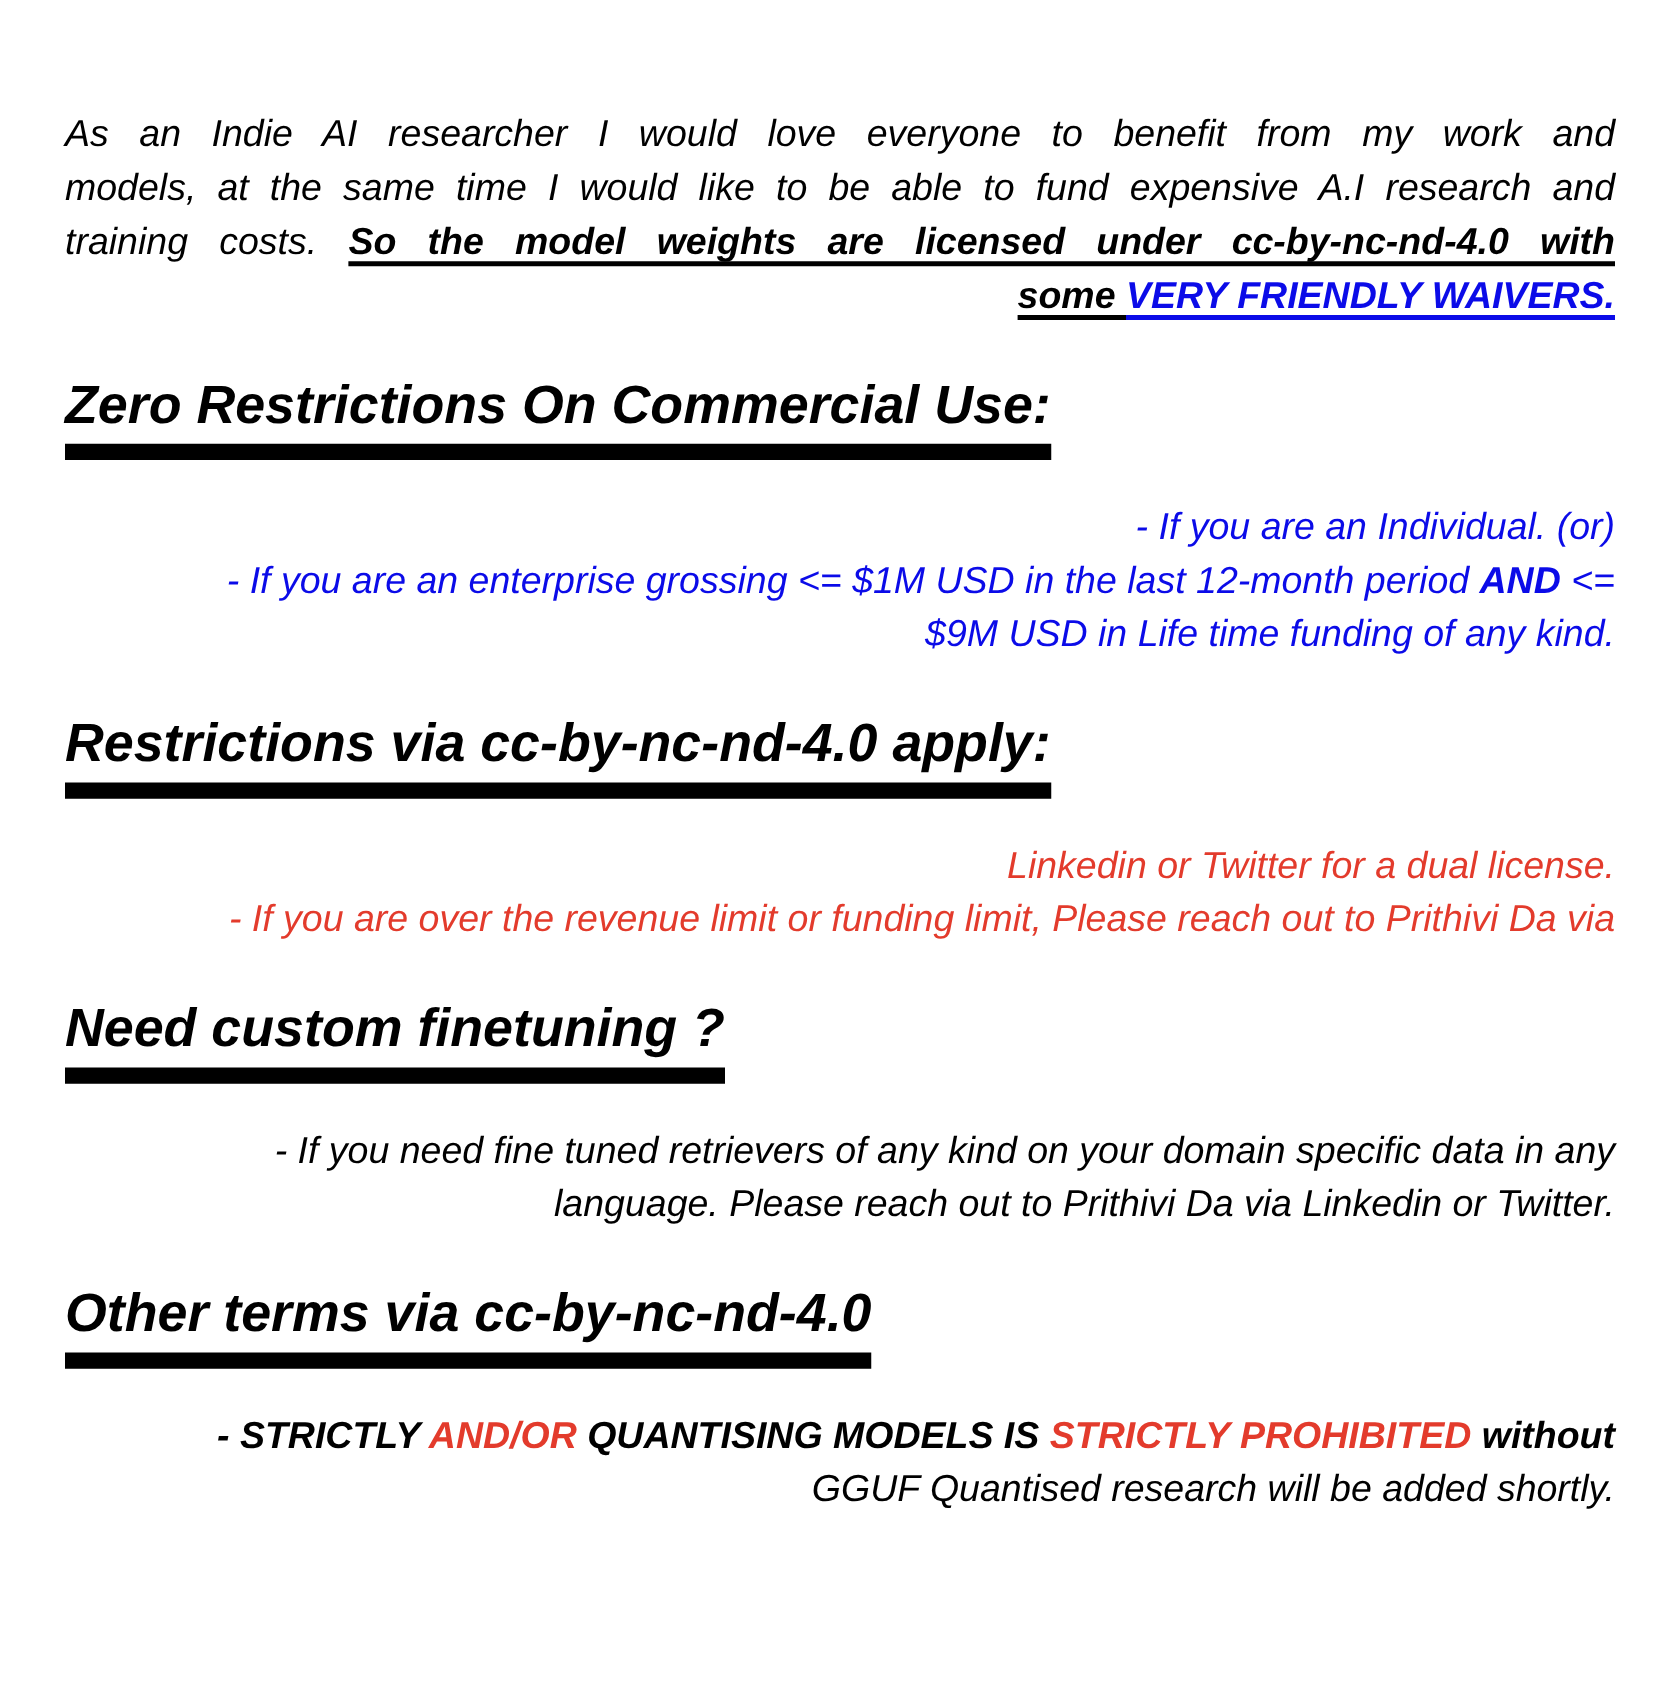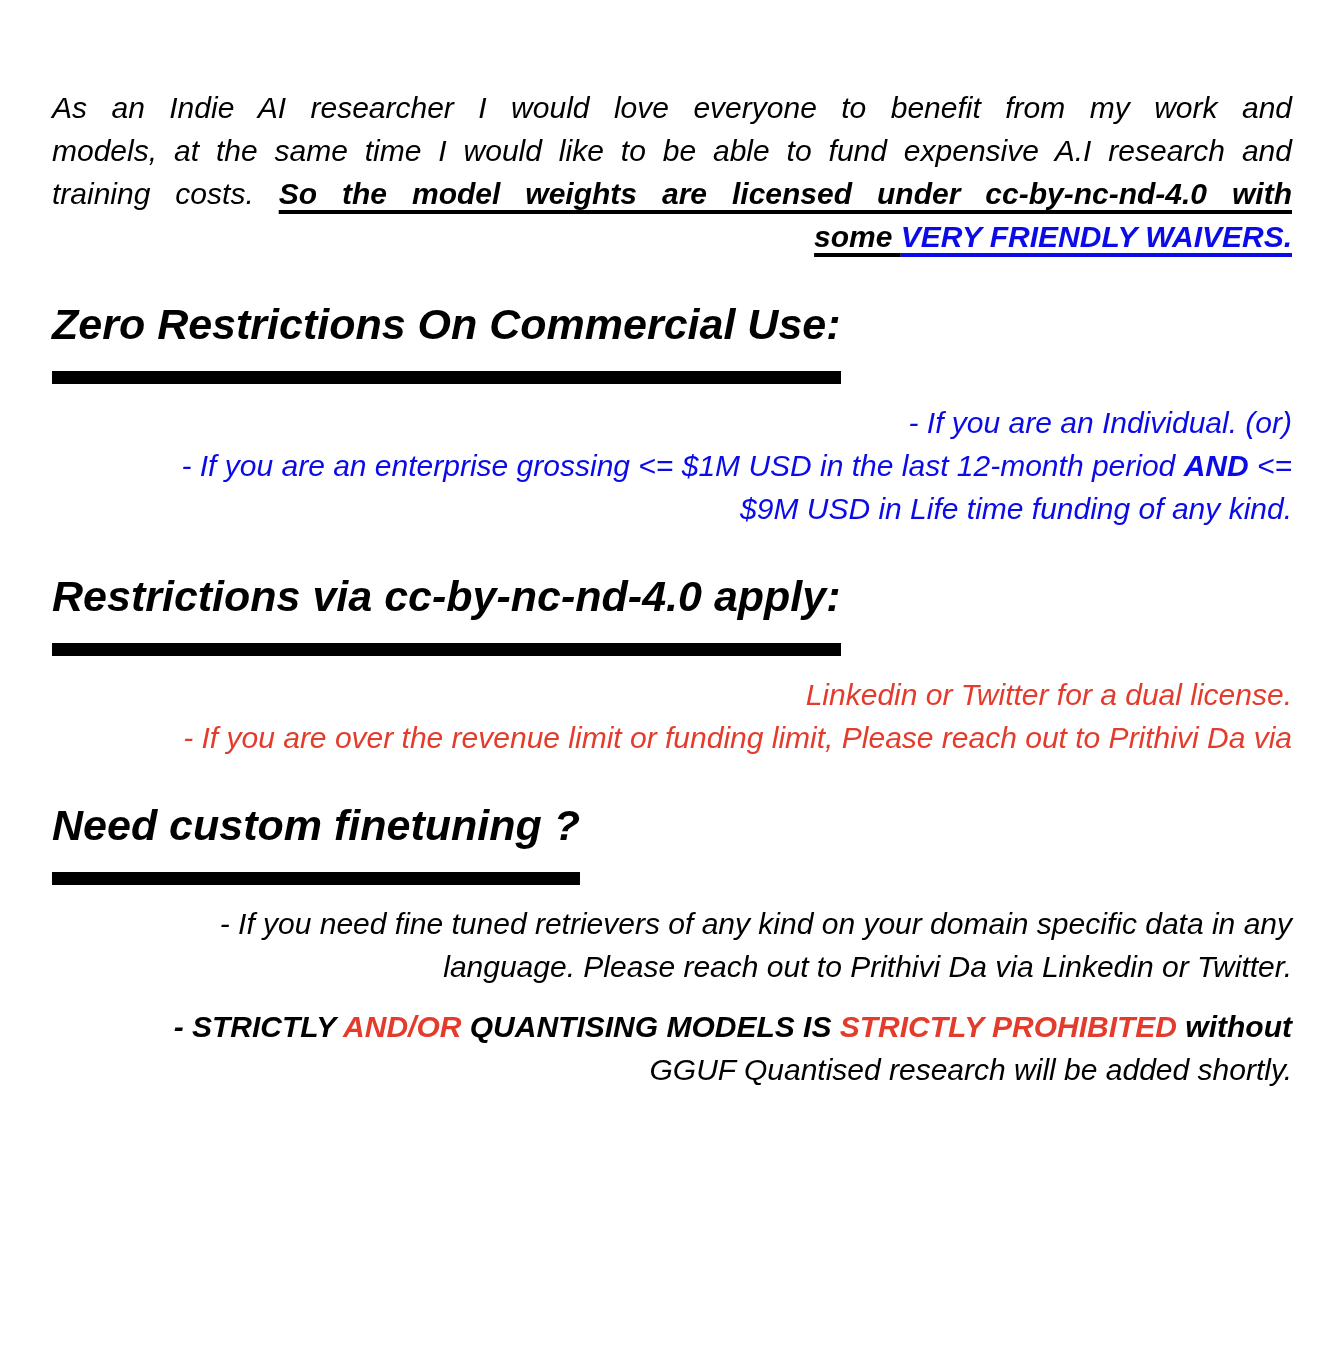--- a/index.html
+++ b/index.html
@@ -5,21 +5,21 @@
   * { margin: 0; padding: 0; box-sizing: border-box; font-style: italic; }
   html, body { background: var(--bg, #fff); }
   body {
     width: 1340px;
     min-height: 1360px;
     font-family: "Liberation Sans", "DejaVu Sans", sans-serif;
     color: var(--ink, #000);
   }
   .page { padding: 86px 48px 40px 52px; }
 
-  .para { font-size: 30px; line-height: 43px; margin: 17px 0 0; }
+  .para { font-size: 30px; line-height: 43px; margin: 32px 0 0; }
   .intro { margin: 0 0 27px; }
 
   .line  { white-space: nowrap; text-align: right; }
   .jline { text-align: justify; text-align-last: justify; }
 
   .b { font-weight: 700; }
   .u {
     text-decoration: underline;
     text-decoration-thickness: 4px;
     text-underline-offset: 6px;
@@ -37,21 +37,21 @@
   .sec-heading {
     font-size: 43px;
     line-height: 49px;
     font-weight: 700;
     margin: 42px 0 0;
     color: var(--ink, #000);
   }
   .sec-heading .hu {
     display: inline-block;
     border-bottom: 13px solid var(--ink, #000);
-    padding-bottom: 22px;
+    padding-bottom: 6px;
   }
 
   .blue { color: var(--blue, #0000EE); }
   .red  { color: var(--red, #E33B2C); }
   .red-inline { color: var(--red, #E33B2C); }
 </style>
 </head>
 <body>
 
 <div class="page">
@@ -97,20 +97,23 @@
   </h2>
   <div class="para">
     <div class="line">
       <span>- If you need fine tuned retrievers of any kind on your domain specific data in any</span>
     </div>
     <div class="line">
       <span>language. Please reach out to Prithivi Da via Linkedin or Twitter.</span>
     </div>
   </div>
 
+  <h2 class="sec-heading">
+    <span class="hu">Other terms via cc-by-nc-nd-4.0</span>
+  </h2>
   <div class="para">
     <div class="line"><span class="b">- STRICTLY </span><span class="b red-inline">AND/OR</span><span class="b"> QUANTISING MODELS IS </span><span class="b red-inline">STRICTLY PROHIBITED</span><span class="b"> without</span></div>
     <div class="line">
       <span>GGUF Quantised research will be added shortly.</span>
     </div>
   </div>
 
 </div>
 
 </body></html>

